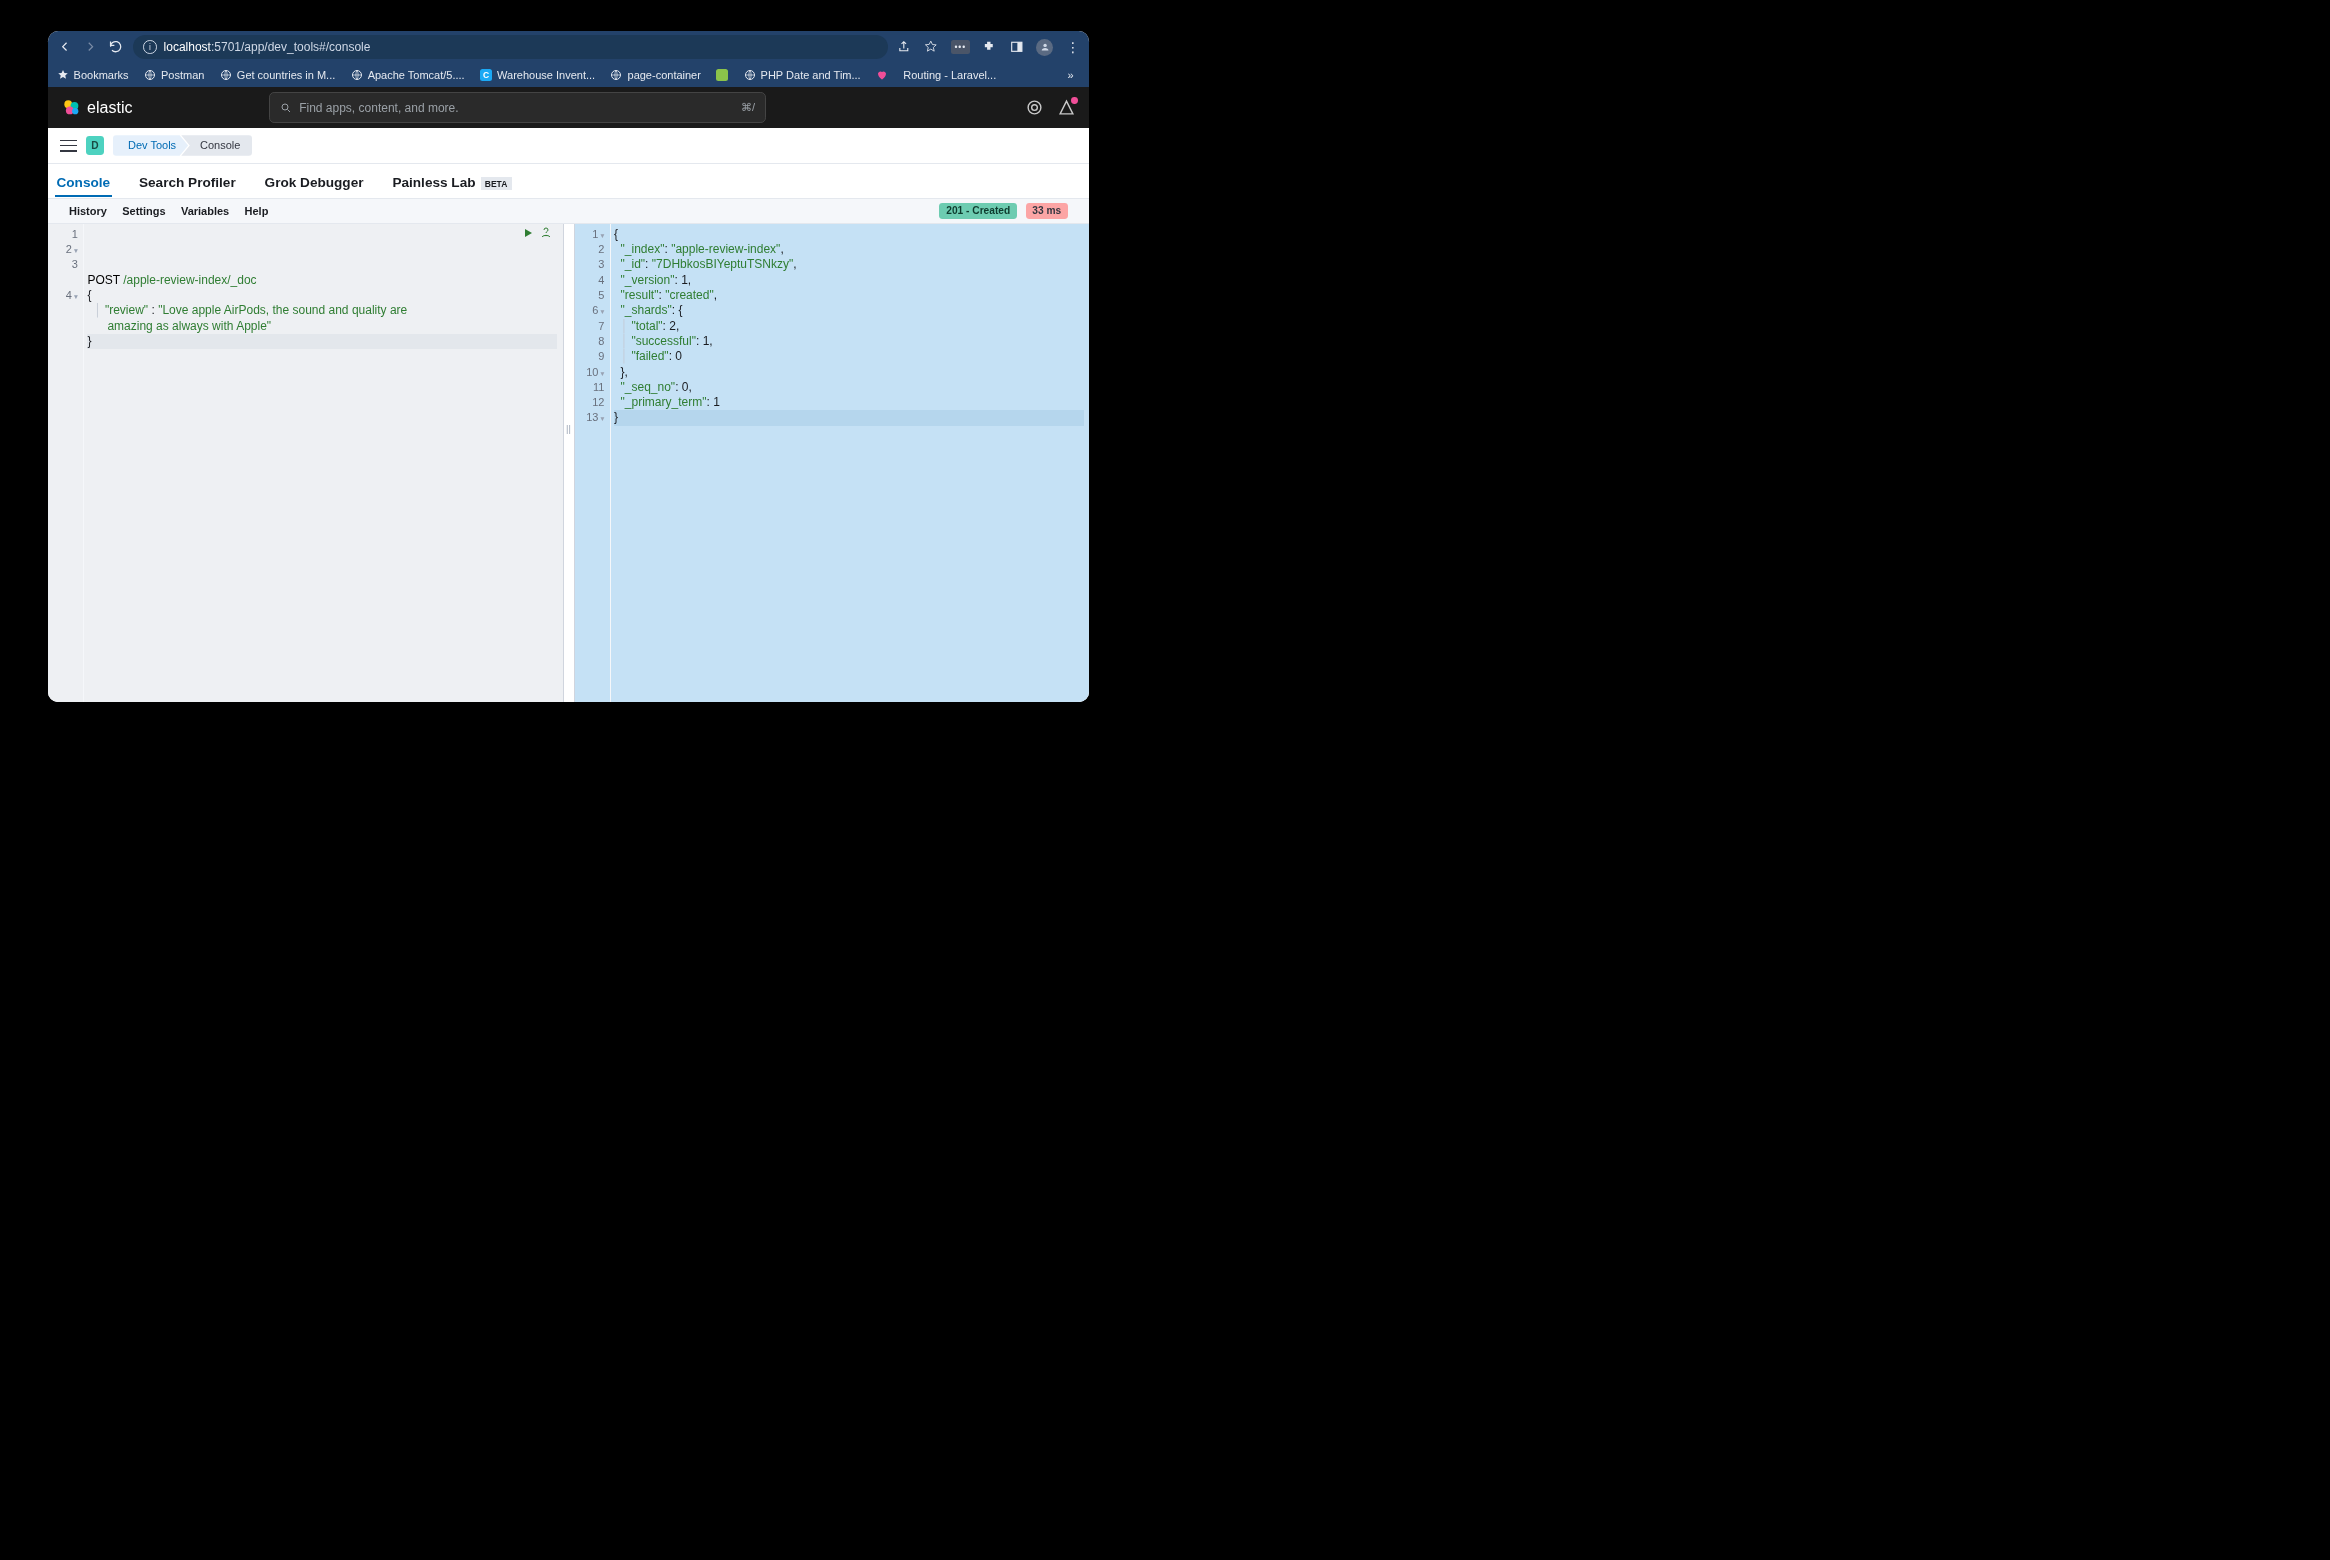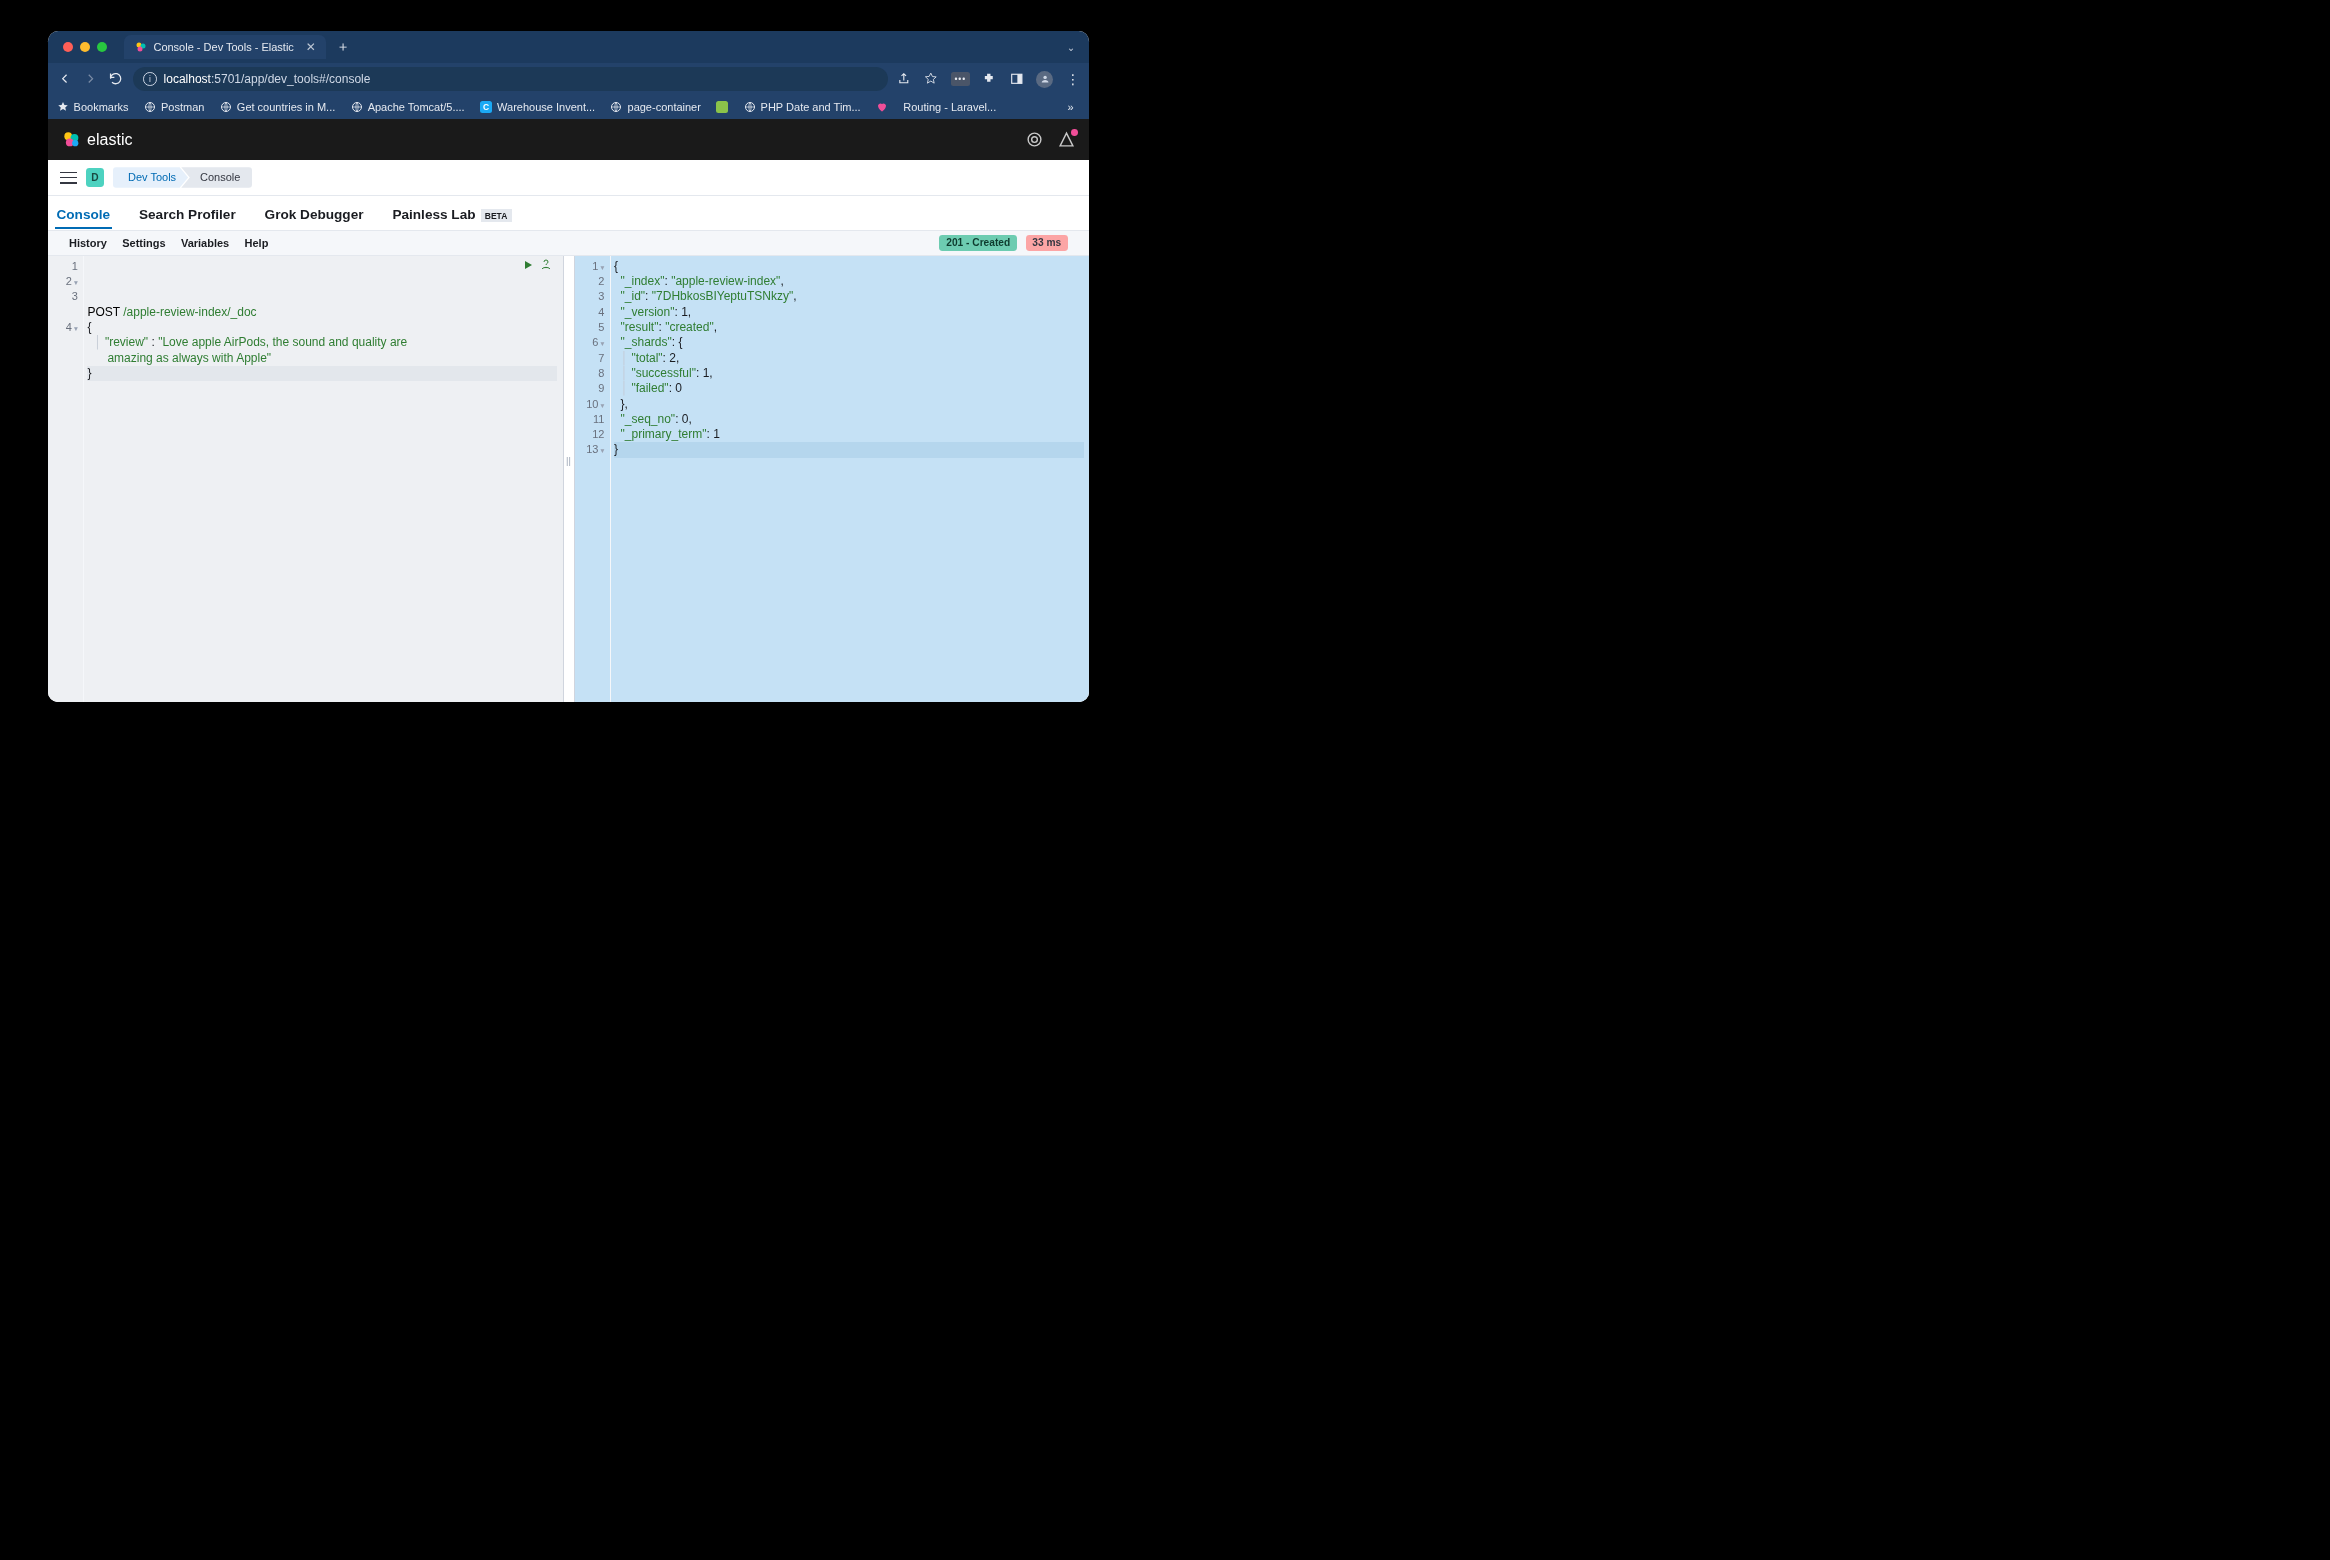--- a/index.html
+++ b/index.html
@@ -85,39 +85,20 @@
   .splitter{width:12px;background:#fff;border-left:0.8px solid #d0d5de;border-right:0.8px solid #d0d5de;display:flex;align-items:flex-start;justify-content:center;padding-top:200px;color:#9aa4b3;font-size:9.3px;cursor:col-resize;}
   .run-icons{position:absolute;top:3.4px;right:10.2px;display:flex;gap:6.8px;color:#2f7d32;z-index:2;}
   .run-icons svg{width:12px;height:12px;}
   .guide{color:#c3cad5;}
 </style>
 </head>
 <body>
 
 <div class="window">
 
-  <div class="titlebar">
-    <div class="traffic">
-      <div class="dot red"></div>
-      <div class="dot yellow"></div>
-      <div class="dot green"></div>
-    </div>
-    <div class="tab">
-      <svg viewBox="0 0 24 24">
-          <circle cx="8" cy="8" r="5" fill="#fec514"></circle>
-          <circle cx="16" cy="10" r="5" fill="#00bfb3"></circle>
-          <circle cx="10" cy="16" r="5" fill="#f04e98"></circle>
-        </svg>
-      <span>Console - Dev Tools - Elastic</span>
-      <span class="tab-close">✕</span>
-    </div>
-    <div class="new-tab">＋</div>
-    <div class="titlebar-spacer"></div>
-    <div class="chevron">⌄</div>
-  </div>
 
   <div class="toolbar">
     <div class="tb-ico">
         <svg viewBox="0 0 24 24" width="15.3" height="15.3">
           <path d="M15 6l-6 6 6 6" stroke="#e5e9f0" stroke-width="2" fill="none"></path>
         </svg>
       </div>
     <div class="tb-ico dim">
         <svg viewBox="0 0 24 24" width="15.3" height="15.3">
           <path d="M9 6l6 6-6 6" stroke="#7a8ba5" stroke-width="2" fill="none"></path>
@@ -230,20 +211,28 @@
     <div class="el-logo">
       <div class="el-logo-mark">
         <svg viewBox="0 0 24 24" width="18.7" height="18.7">
             <circle cx="8" cy="8" r="5" fill="#fec514"></circle>
             <circle cx="16" cy="10" r="5" fill="#00bfb3"></circle>
             <circle cx="10" cy="16" r="5" fill="#f04e98"></circle>
             <circle cx="17" cy="17" r="4" fill="#1ba9f5"></circle>
           </svg>
       </div>
       <span>elastic</span>
+    </div>
+    <div class="el-search">
+      <svg viewBox="0 0 24 24" width="12" height="12">
+          <circle cx="10" cy="10" r="6" stroke="#9aa0a6" stroke-width="2" fill="none"></circle>
+          <path d="M15 15l5 5" stroke="#9aa0a6" stroke-width="2"></path>
+        </svg>
+      <span style="margin-left:6.8px">Find apps, content, and more.</span>
+      <span class="kbd">⌘/</span>
     </div>
     <div class="el-header-right">
       <div class="ico"><svg viewBox="0 0 24 24" width="17" height="17">
             <circle cx="12" cy="12" r="9" stroke="#c8c8c8" stroke-width="2" fill="none"></circle>
             <circle cx="12" cy="12" r="4" stroke="#c8c8c8" stroke-width="2" fill="none"></circle>
           </svg></div>
       <div class="ico"><svg viewBox="0 0 24 24" width="17" height="17">
             <path d="M3 21l9-18 9 18H3z" stroke="#c8c8c8" stroke-width="2" fill="none"></path>
           </svg><span class="badge"></span></div>
     </div>

